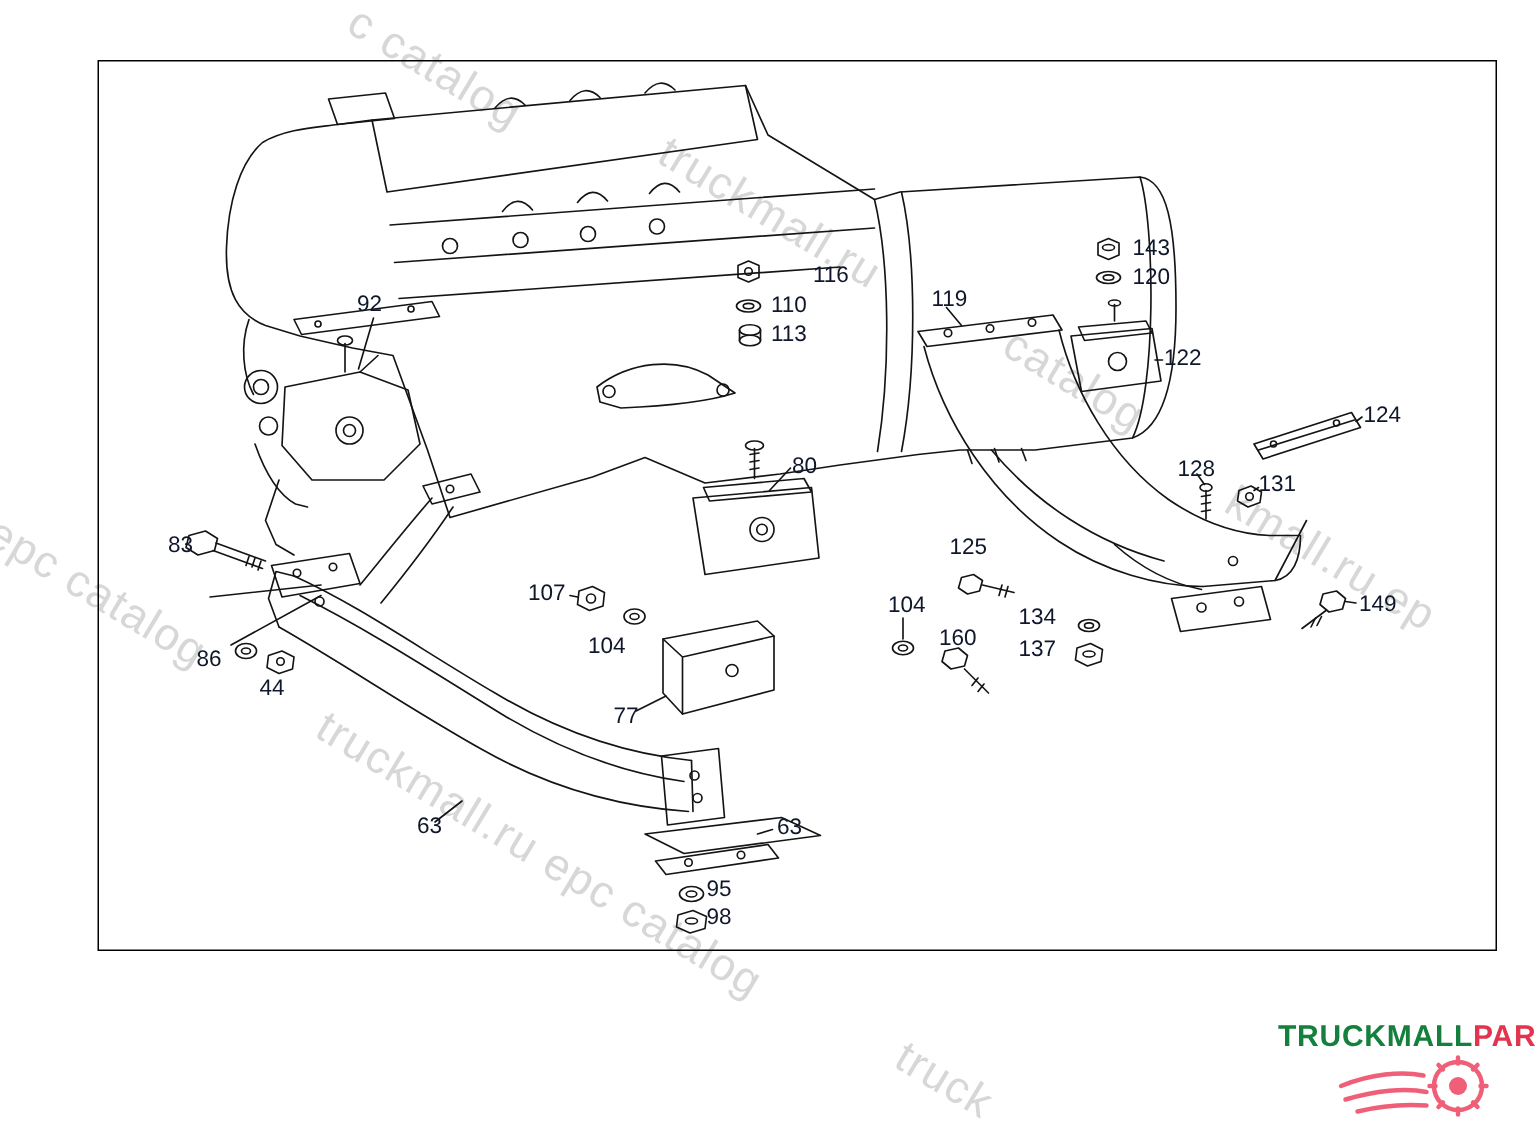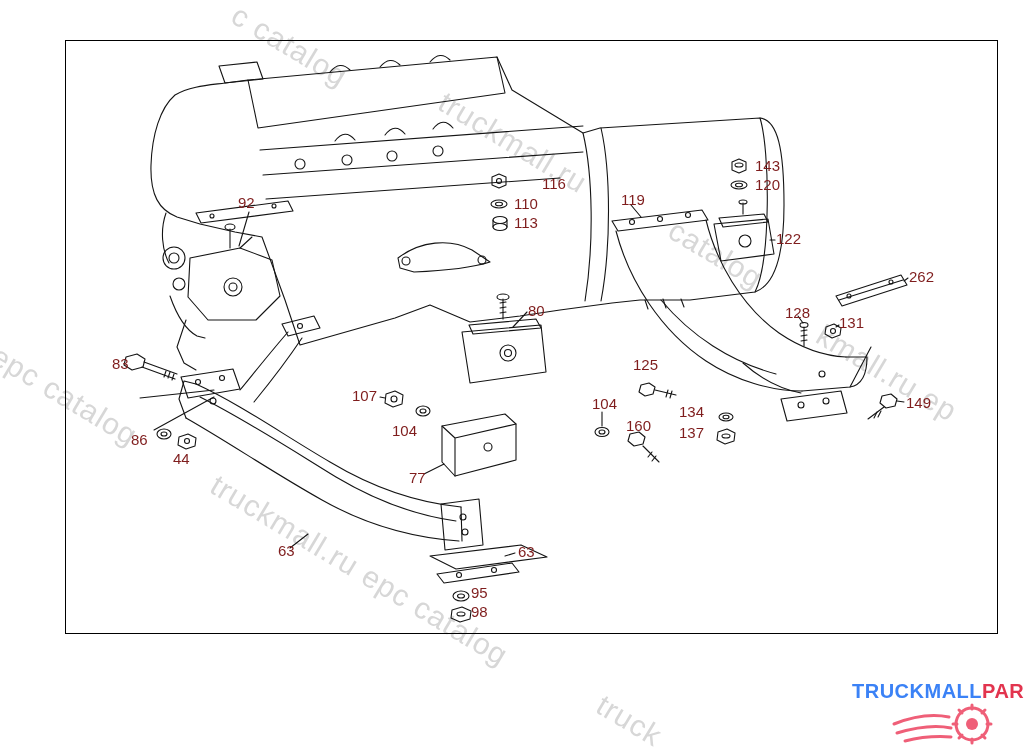--- a/index.html
+++ b/index.html
@@ -4,24 +4,24 @@
 <style>
   html,body{margin:0;padding:0;background:#ffffff;width:1024px;height:750px;overflow:hidden}
   .stage{position:relative;width:1024px;height:750px;font-family:"Liberation Sans",sans-serif}
   .wm{position:absolute;color:#d7d7d7;font-size:30px;letter-spacing:1px;white-space:nowrap;
       transform:rotate(31deg);transform-origin:left top;user-select:none}
   .frame{position:absolute;left:65px;top:40px;width:933px;height:594px;
          border:1.5px solid #000;box-sizing:border-box;background:transparent}
   svg.art{position:absolute;left:0;top:0}
   .art path,.art circle,.art ellipse,.art line,.art polygon{
       stroke:#141414;stroke-width:1.1;fill:none;stroke-linejoin:round;stroke-linecap:round}
-  .plbl{position:absolute;font-size:15px;color:#7f1d1d;line-height:1;white-space:nowrap}
+  .plbl{position:absolute;font-size:15px;color:#0f172a;line-height:1;white-space:nowrap}
   .logo{position:absolute;left:852px;top:680px;font-size:20px;font-weight:bold;
         letter-spacing:.5px;white-space:nowrap}
-  .logo .g{color:#3b82f6}
+  .logo .g{color:#15803d}
   .logo .a{color:#e2344e}
   .gearwrap{position:absolute;left:888px;top:694px}
 </style>
 </head>
 <body>
 
 <div class="stage">
 
   <div class="wm" style="left:243px;top:-2px">c catalog</div>
   <div class="wm" style="left:450px;top:85px">truckmall.ru</div>
@@ -260,21 +260,21 @@
   </svg>
 
   <div class="plbl" style="left:238px;top:195px">92</div>
   <div class="plbl" style="left:542px;top:176px">116</div>
   <div class="plbl" style="left:514px;top:196px">110</div>
   <div class="plbl" style="left:514px;top:215px">113</div>
   <div class="plbl" style="left:755px;top:158px">143</div>
   <div class="plbl" style="left:755px;top:177px">120</div>
   <div class="plbl" style="left:621px;top:192px">119</div>
   <div class="plbl" style="left:776px;top:231px">122</div>
-  <div class="plbl" style="left:909px;top:269px">262</div>
+  <div class="plbl" style="left:909px;top:269px">124</div>
   <div class="plbl" style="left:785px;top:305px">128</div>
   <div class="plbl" style="left:839px;top:315px">131</div>
   <div class="plbl" style="left:528px;top:303px">80</div>
   <div class="plbl" style="left:112px;top:356px">83</div>
   <div class="plbl" style="left:352px;top:388px">107</div>
   <div class="plbl" style="left:392px;top:423px">104</div>
   <div class="plbl" style="left:633px;top:357px">125</div>
   <div class="plbl" style="left:592px;top:396px">104</div>
   <div class="plbl" style="left:626px;top:418px">160</div>
   <div class="plbl" style="left:679px;top:404px">134</div>

